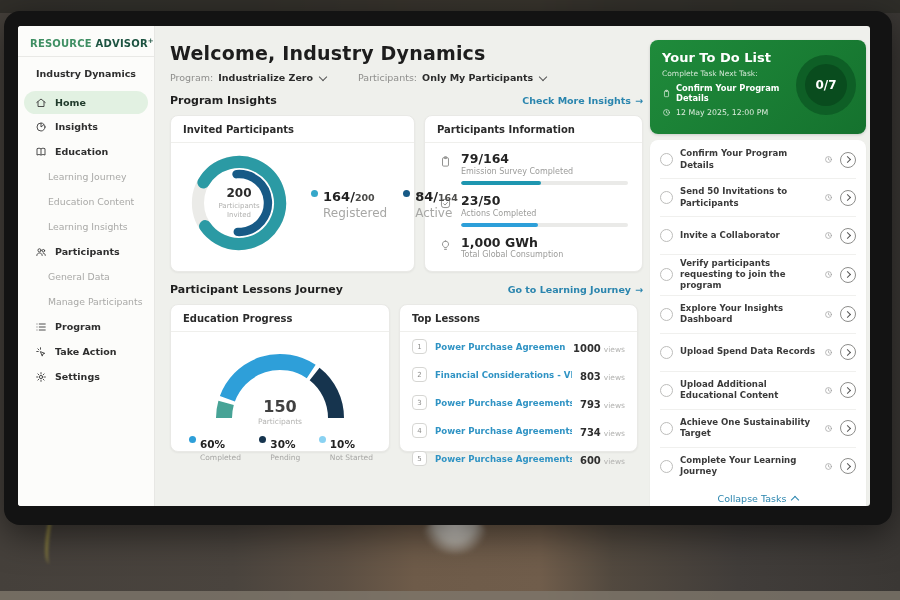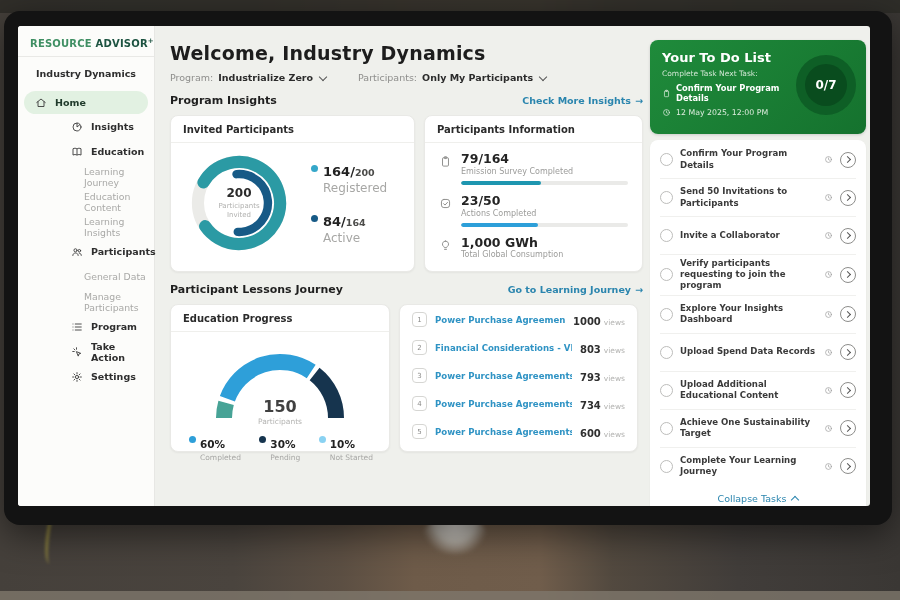--- a/index.html
+++ b/index.html
@@ -30,21 +30,21 @@
   .lg1{color:#3f8f63;} .lg2{color:#1d5341;text-align:right;} .logo sup{color:#1d5341;font-size:7px;}
   .side-div{height:1px;background:#e9e9e6;}
   .org{margin-top:11px;text-align:center;font-size:9.5px;font-weight:700;color:#2e2e2e;}
   .badge-wrap{text-align:center;margin-top:7px;}
   .badge{display:inline-flex;align-items:center;gap:4px;border:1px solid #c9c9c6;border-radius:10px;
          padding:2px 9px 2px 3px;font-size:8.5px;font-weight:700;color:#3c3c3c;background:#fff;}
   .badge-ico{width:10px;height:10px;border-radius:50%;background:#2f2f2f;position:relative;flex:none;}
   .badge-ico::after{content:"";position:absolute;left:4.4px;top:2.1px;width:1.5px;height:6px;background:#fff;transform:rotate(22deg);}
   nav{padding-top:12px;}
   .nav-item{display:flex;align-items:center;gap:8px;height:25px;padding:0 8px 0 17px;
-            font-size:9.5px;font-weight:700;color:#2e2e2e;cursor:pointer;margin-left:36px;}
+            font-size:9.5px;font-weight:700;color:#2e2e2e;cursor:pointer;}
   .nav-item.sub{padding-left:30px;color:#a9a9a7;font-weight:400;font-size:9.3px;}
   .nav-item.active{background:#e2f1e2;border-radius:13px;margin:0 6px;padding-left:11px;height:23px;color:#203a2b;}
   .nav-ico{width:12px;height:12px;flex:none;color:#3b3b3b;}
 
   
   .main{position:absolute;left:137px;top:0;width:495px;height:480px;box-sizing:border-box;padding:10px 7px 0 15px;}
   h1{font-size:19px;color:#1d1d1d;margin:6px 0 7px;letter-spacing:.2px;}
   .filters{display:flex;gap:32px;font-size:9.5px;color:#8e8e8c;align-items:center;margin:8px 0 2px;}
   .fgroup{display:flex;align-items:center;cursor:pointer;}
   .fval{color:#2b2b2b;font-weight:700;margin-left:5px;}
@@ -59,21 +59,21 @@
   .card-head{padding:8px 12px 7px;font-size:10px;font-weight:700;color:#2b2b2b;border-bottom:1px solid #efefec;}
 
   
   .card-invited{width:245px;height:157px;}
   .inv-body{display:flex;align-items:center;padding:4px 8px 0 12px;}
   .donut-box{position:relative;width:112px;height:112px;flex:none;}
   .donut-box svg{width:112px;height:112px;}
   .donut-center{position:absolute;inset:0;display:flex;flex-direction:column;align-items:center;justify-content:center;text-align:center;}
   .dc-v{font-size:12px;font-weight:700;color:#2b2b2b;}
   .dc-l{font-size:7px;color:#b0b0ae;width:52px;line-height:1.3;margin-top:2px;}
-  .inv-legend{margin-left:16px;display:flex;flex-direction:column;gap:16px;}
+  .inv-legend{margin-left:16px;display:flex;flex-direction:row;gap:16px;}
   .leg-item{position:relative;padding-left:12px;}
   .leg-dot{position:absolute;left:0;top:4px;width:7px;height:7px;border-radius:50%;}
   .leg-v1{font-size:13px;font-weight:700;color:#222;}
   .leg-v2{font-size:9.5px;font-weight:700;color:#4c4c4a;}
   .leg-lbl{font-size:12px;color:#a7a7a5;margin-top:1px;}
 
   
   .card-pinfo{width:219px;height:157px;}
   .pinfo-body{padding:9px 14px 0;}
   .stat{display:flex;gap:9px;margin-bottom:9px;}
@@ -404,20 +404,21 @@
               </div>
               <div class="eleg">
                 <span class="leg-dot" style="background: rgb(138, 210, 242);"></span>
                 <span class="eleg-v">10%</span>
                 <div class="eleg-l">Not Started</div>
               </div>
             </div>
         </section>
 
         <section class="card card-lessons">
+          <div class="card-head">Top Lessons</div>
           <div>
 
           <div class="lesson">
                 <span class="rank">1</span>
                 <span class="lesson-title">Power Purchase Agreements 101</span>
                 <span class="views"><span class="views-num">1000</span><span class="views-suf">views</span></span>
               </div>
               <div class="lesson">
                 <span class="rank">2</span>
                 <span class="lesson-title">Financial Considerations - VPPAs</span>

